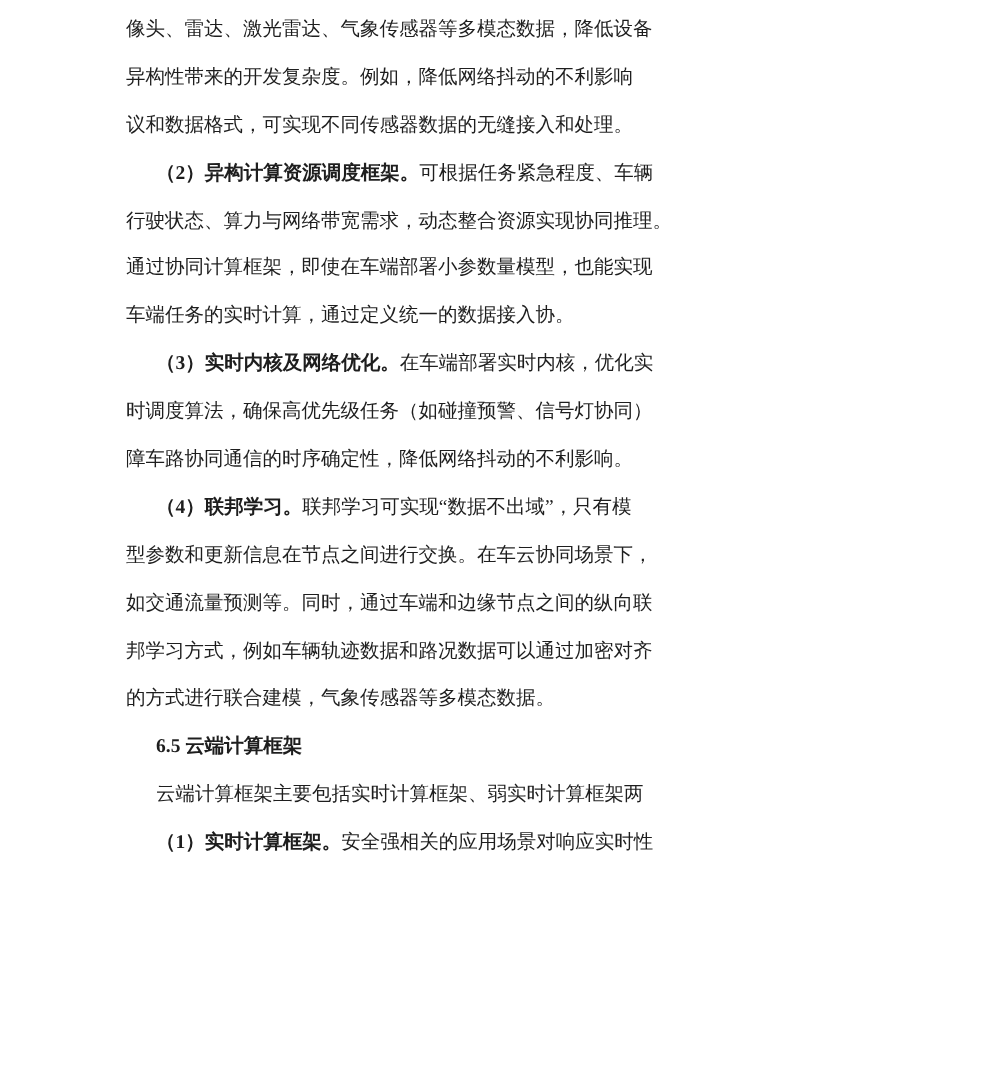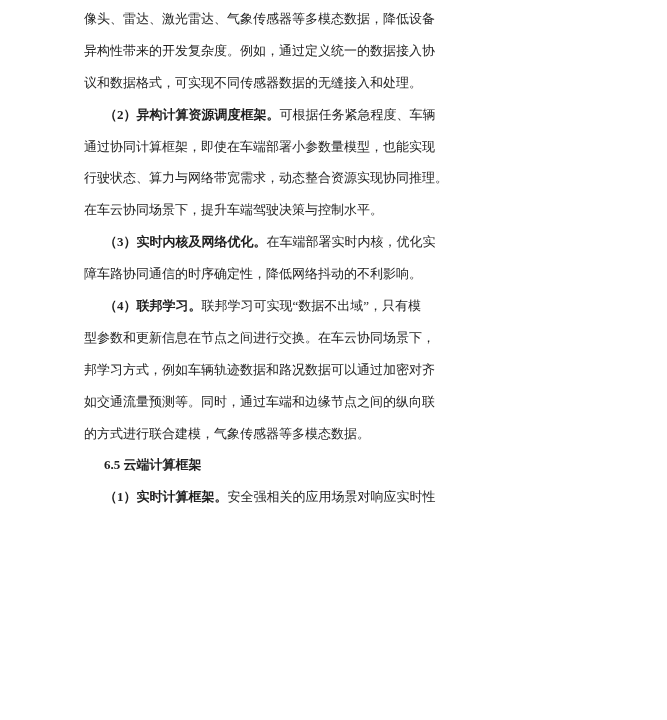--- a/index.html
+++ b/index.html
@@ -39,29 +39,31 @@
   .seg.bold {
     font-weight: bold;
   }
 </style>
 </head>
 <body>
 
 <div class="page" style="background: rgb(255, 255, 255);">
   <div class="doc" id="doc" style="color: rgb(30, 30, 30);">
       <div class="line"><span class="seg">像头、雷达、激光雷达、气象传感器等多模态数据，降低设备</span></div>
-      <div class="line"><span class="seg">异构性带来的开发复杂度。例如，通过定义统一的数据接入协</span></div>
+      <div class="line"><span class="seg">异构性带来的开发复杂度。例如，降低网络抖动的不利影响</span></div>
       <div class="line"><span class="seg">议和数据格式，可实现不同传感器数据的无缝接入和处理。</span></div>
       <div class="line indent"><span class="seg bold">（2）异构计算资源调度框架。</span><span class="seg">可根据任务紧急程度、车辆</span></div>
+      <div class="line"><span class="seg">行驶状态、算力与网络带宽需求，动态整合资源实现协同推理。</span></div>
       <div class="line"><span class="seg">通过协同计算框架，即使在车端部署小参数量模型，也能实现</span></div>
-      <div class="line"><span class="seg">行驶状态、算力与网络带宽需求，动态整合资源实现协同推理。</span></div>
-      <div class="line"><span class="seg">在车云协同场景下，提升车端驾驶决策与控制水平。</span></div>
+      <div class="line"><span class="seg">车端任务的实时计算，通过定义统一的数据接入协。</span></div>
       <div class="line indent"><span class="seg bold">（3）实时内核及网络优化。</span><span class="seg">在车端部署实时内核，优化实</span></div>
+      <div class="line"><span class="seg">时调度算法，确保高优先级任务（如碰撞预警、信号灯协同）</span></div>
       <div class="line"><span class="seg">障车路协同通信的时序确定性，降低网络抖动的不利影响。</span></div>
       <div class="line indent"><span class="seg bold">（4）联邦学习。</span><span class="seg">联邦学习可实现“数据不出域”，只有模</span></div>
       <div class="line"><span class="seg">型参数和更新信息在节点之间进行交换。在车云协同场景下，</span></div>
+      <div class="line"><span class="seg">如交通流量预测等。同时，通过车端和边缘节点之间的纵向联</span></div>
       <div class="line"><span class="seg">邦学习方式，例如车辆轨迹数据和路况数据可以通过加密对齐</span></div>
-      <div class="line"><span class="seg">如交通流量预测等。同时，通过车端和边缘节点之间的纵向联</span></div>
       <div class="line"><span class="seg">的方式进行联合建模，气象传感器等多模态数据。</span></div>
       <div class="line indent"><span class="seg bold">6.5 云端计算框架</span></div>
+      <div class="line indent"><span class="seg">云端计算框架主要包括实时计算框架、弱实时计算框架两</span></div>
       <div class="line indent"><span class="seg bold">（1）实时计算框架。</span><span class="seg">安全强相关的应用场景对响应实时性</span></div>
     </div>
 </div>
 
 </body></html>

